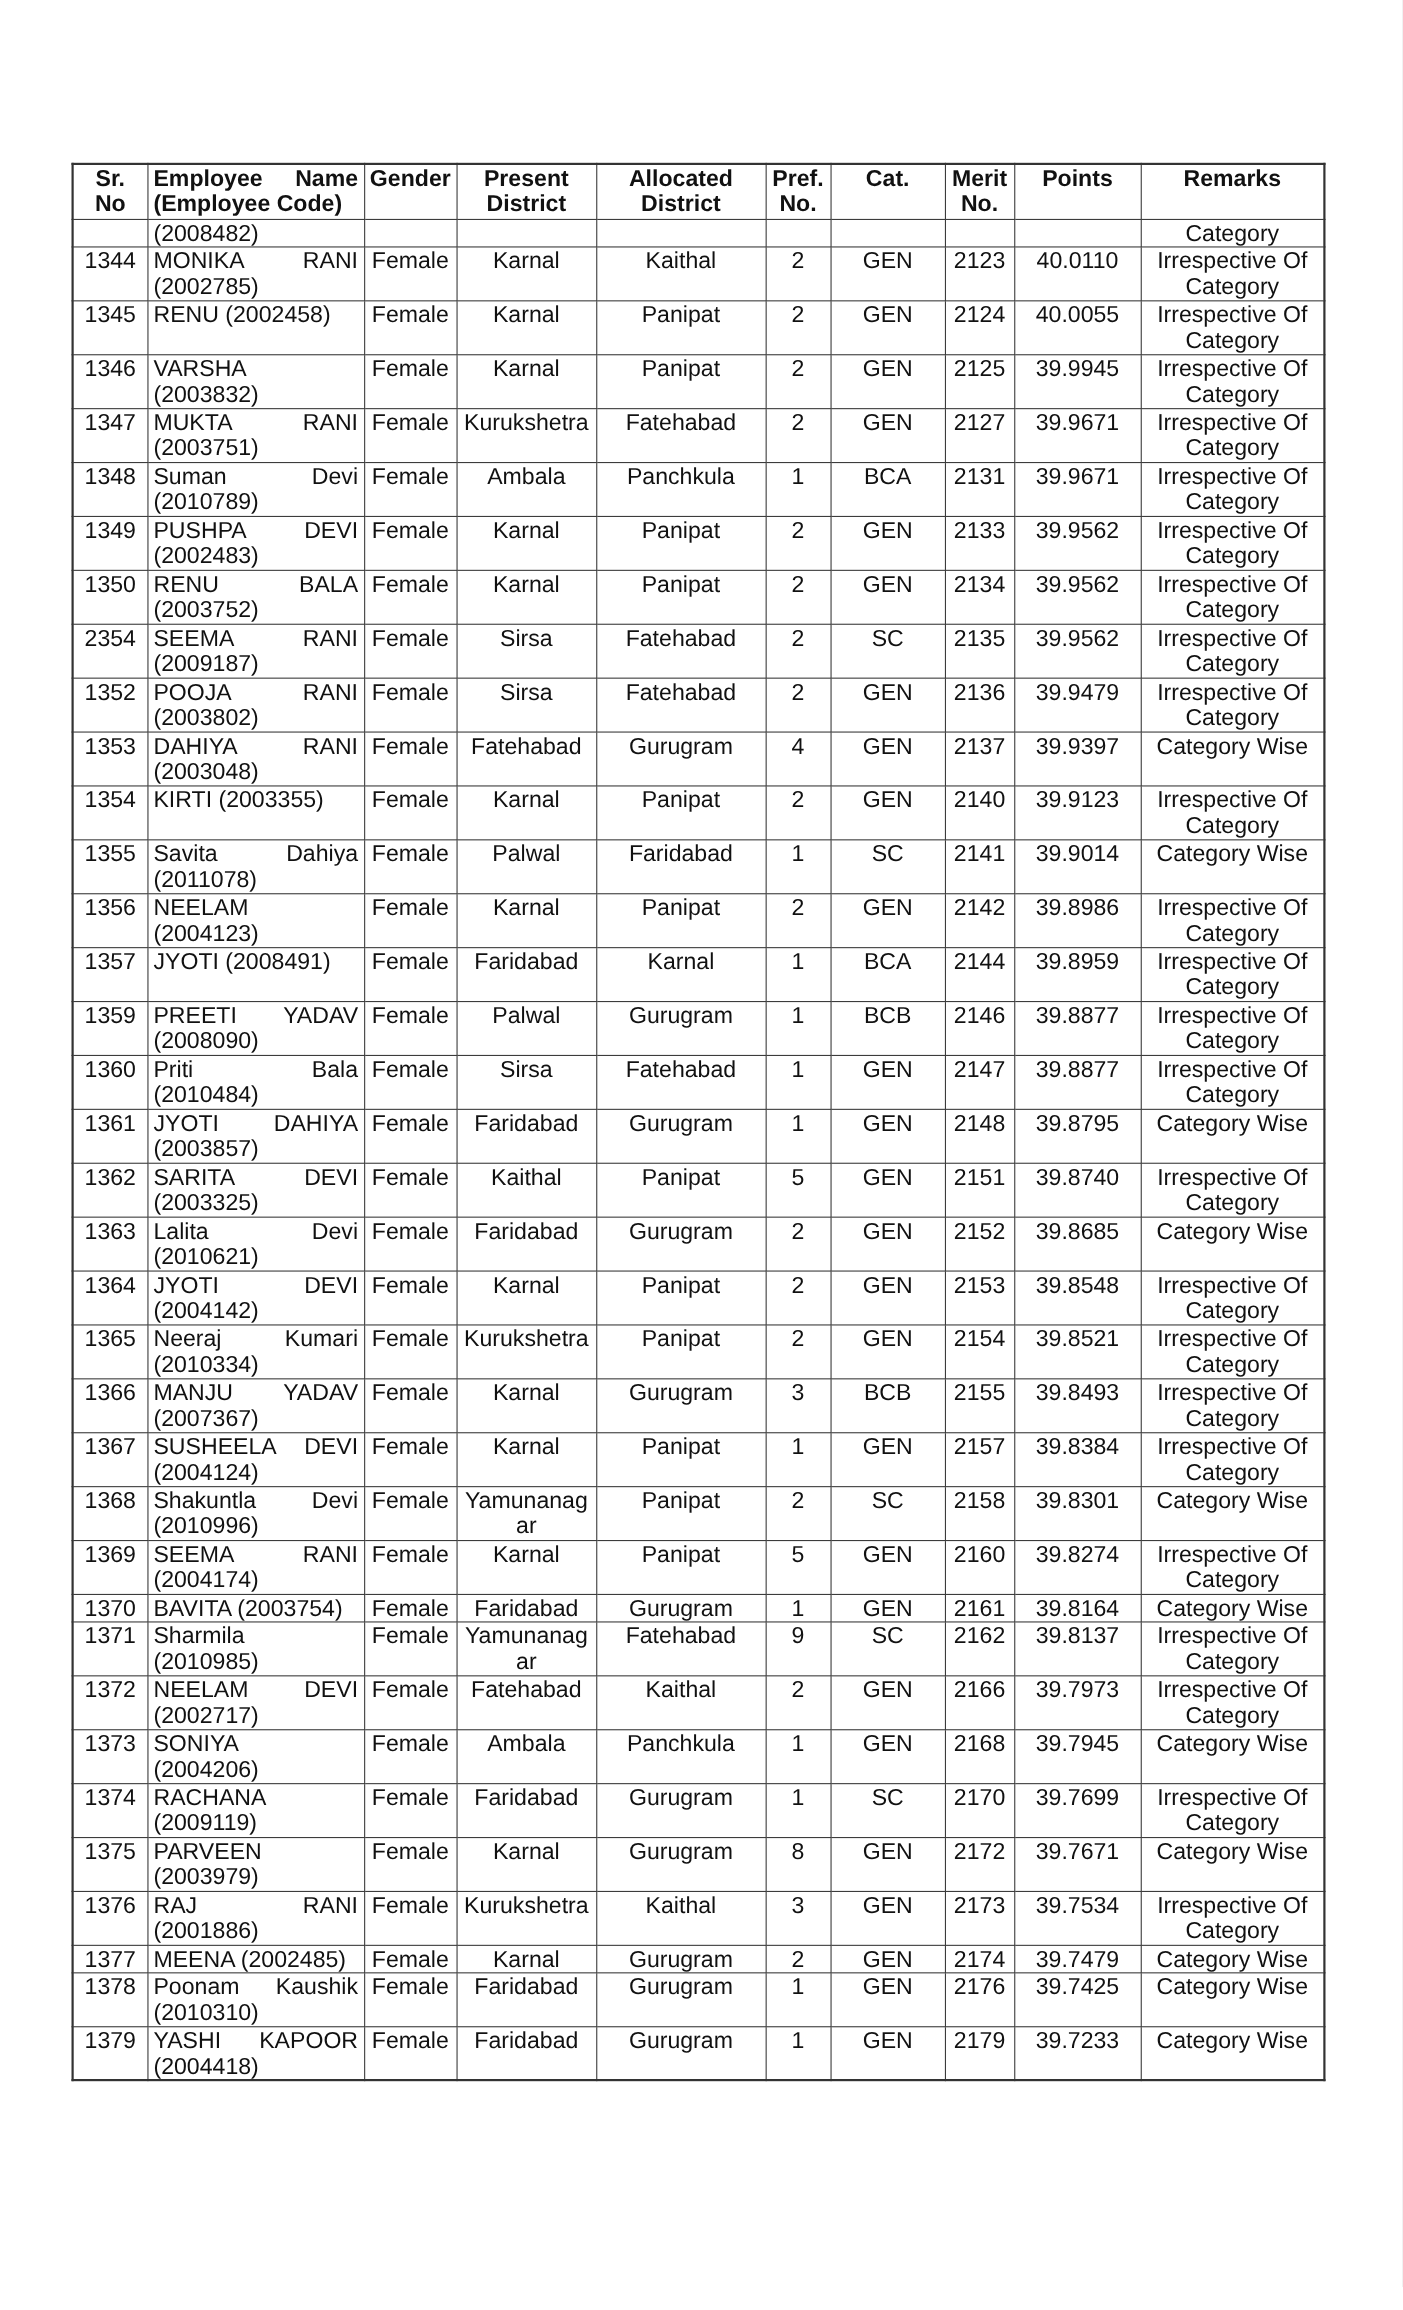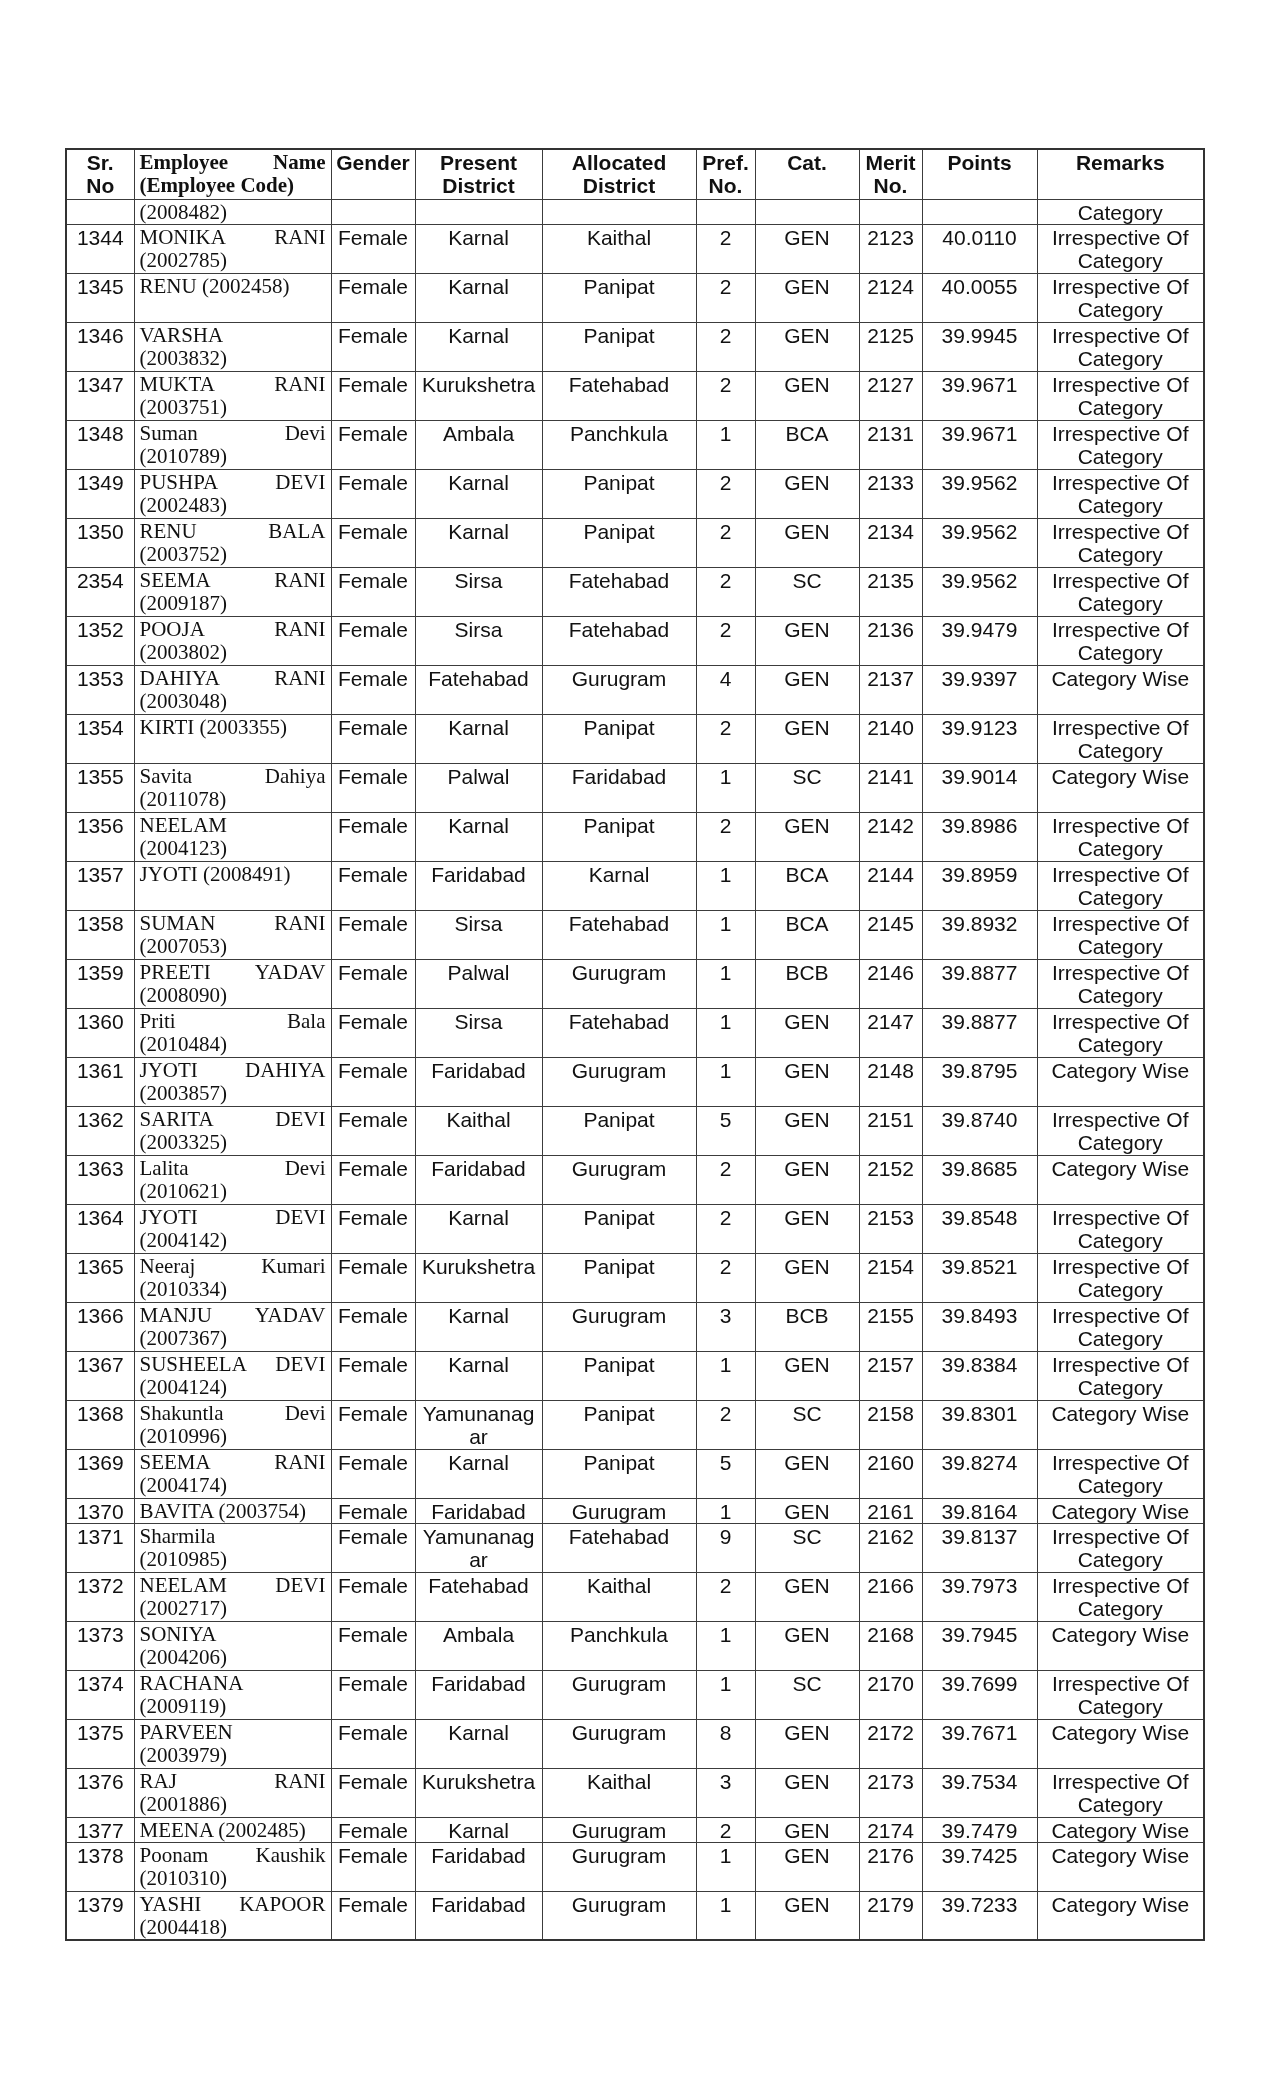--- a/index.html
+++ b/index.html
@@ -16,21 +16,21 @@
   }
   .doc-table th, .doc-table td {
     border:1px solid #3c3c3c;
     vertical-align:top;
     padding:1px 4px 0 4px;
     overflow:hidden;
   }
   .doc-table th { font-weight:bold; text-align:center; white-space:nowrap; }
   .doc-table td { text-align:center; white-space:pre-line; }
   .doc-table th.c-name, .doc-table td.c-name {
-    text-align:left; padding-left:5px; padding-right:5px; white-space:normal;font-family:Liberation Serif, serif;
+    text-align:left; padding-left:5px; padding-right:5px; white-space:normal;
   }
   .doc-table td.c-present, .doc-table td.c-allocated { padding-left:2px; padding-right:2px; }
   .j { display:flex; justify-content:space-between; }
   thead tr { height:50px; }
   tr.tall { height:49px;padding-left:19px; }
   tr.short { height:24px; }
 </style>
 </head>
 <body>
 
@@ -338,39 +338,20 @@
           <td class="c-present">Faridabad</td>
           <td class="c-allocated">Karnal</td>
           <td class="c-pref">1</td>
           <td class="c-cat">BCA</td>
           <td class="c-merit">2144</td>
           <td class="c-points">39.8959</td>
           <td class="c-remarks">Irrespective Of
 Category</td>
         </tr>
         <tr class="tall">
-          <td class="c-sr">1358</td>
-          <td class="c-name">
-            <div class="j">
-              <span>SUMAN</span>
-              <span>RANI</span>
-            </div>
-            <div>(2007053)</div>
-          </td>
-          <td class="c-gender">Female</td>
-          <td class="c-present">Sirsa</td>
-          <td class="c-allocated">Fatehabad</td>
-          <td class="c-pref">1</td>
-          <td class="c-cat">BCA</td>
-          <td class="c-merit">2145</td>
-          <td class="c-points">39.8932</td>
-          <td class="c-remarks">Irrespective Of
-Category</td>
-        </tr>
-        <tr class="tall">
           <td class="c-sr">1359</td>
           <td class="c-name">
             <div class="j">
               <span>PREETI</span>
               <span>YADAV</span>
             </div>
             <div>(2008090)</div>
           </td>
           <td class="c-gender">Female</td>
           <td class="c-present">Palwal</td>

